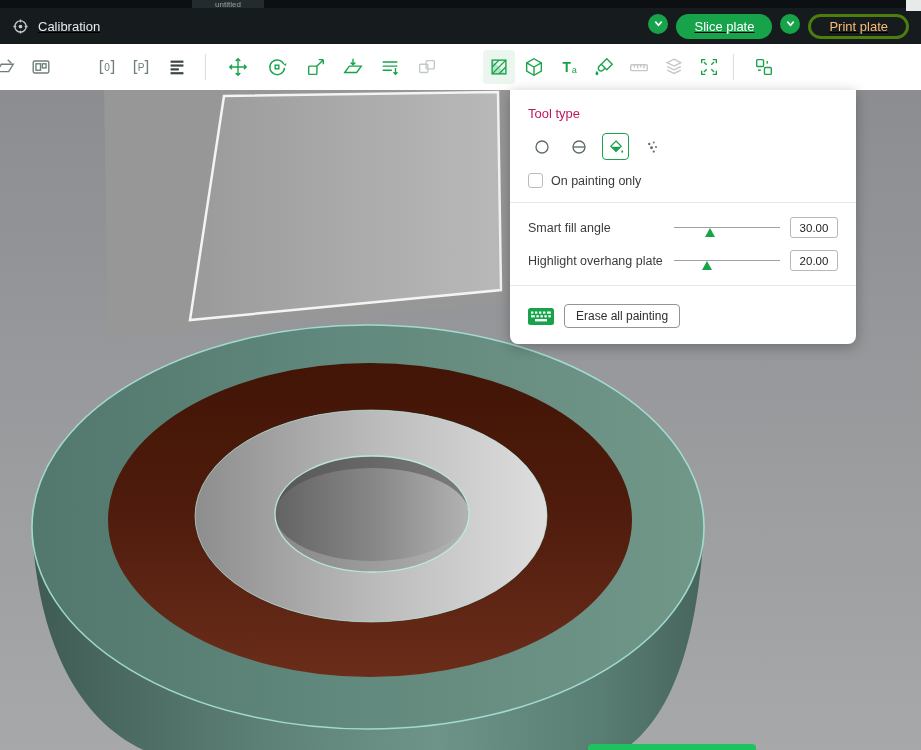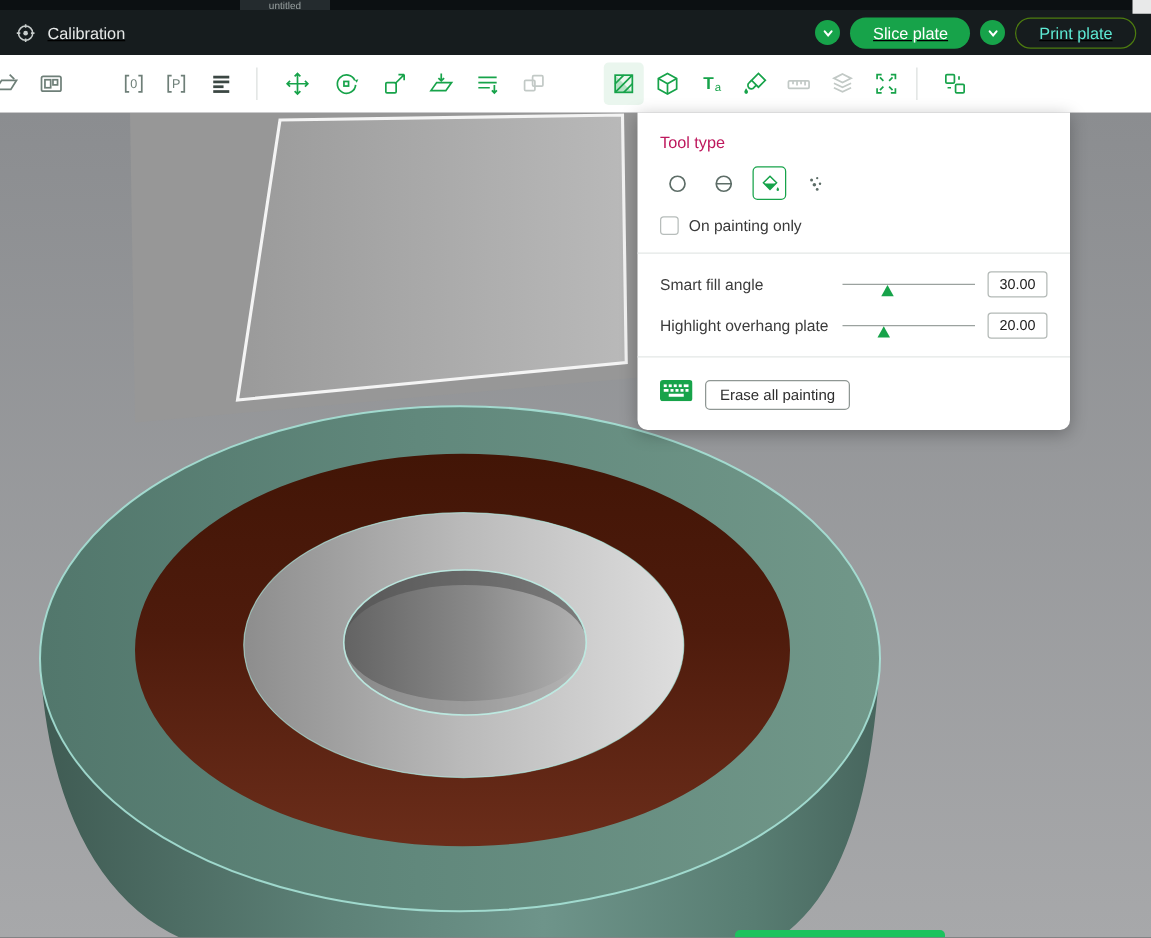--- a/index.html
+++ b/index.html
@@ -9,27 +9,27 @@
   
   .titlebar { position:absolute; top:0; left:0; right:0; height:8px; background:#0c1012; z-index:6; }
   .window-tab { position:absolute; left:192px; top:0; width:72px; height:8px; background:#242b2e;
       color:#98a0a0; font-size:8px; line-height:9px; text-align:center; overflow:hidden; }
   .corner-frag { position:absolute; right:0; top:0; width:15px; height:11px; background:#e8e9e9; z-index:7; }
 
   
   .topbar { position:absolute; top:8px; left:0; right:0; height:36px; background:#161c1e;
       display:flex; align-items:center; padding:0 12px; z-index:5;text-decoration:underline; }
   .tb-title { color:#e6e9e8; font-size:13px; margin-left:9px; }
-  .tb-right { margin-left:auto; display:flex; align-items:center; gap:8px; }
+  .tb-right { margin-left:auto; display:flex; align-items:flex-start; gap:8px; }
   .chev-circle { width:20px; height:20px; border-radius:50%; background:#17a34a; border:none;
       display:flex; align-items:center; justify-content:center; cursor:pointer; }
   .pill { height:25px; border-radius:13px; font-size:13px; display:flex; align-items:center;
       padding:0 18px; cursor:pointer; }
   .pill.slice { background:#17a34a; color:#fff; border:none; }
-  .pill.print { background:transparent; color:#5eead4; border:1px solid #4d7c0f; }
+  .pill.print { background:transparent; color:#fdba74; border:3px solid #4d7c0f; }
 
   
   .toolbar { position:absolute; top:44px; left:0; right:0; height:46px; background:#ffffff;
       display:flex; align-items:center; z-index:4; }
   .ic { width:32px; height:34px; background:none; border:none; border-radius:4px;
       display:flex; align-items:center; justify-content:center; cursor:pointer; color:#6e7f78; }
   .ic.green { color:#17a34a; }
   .ic.dark { color:#3b4743; }
   .ic.disabled { color:#c2c9c6; }
   .ic.active { color:#17a34a; background:#eaf6ee; }
@@ -53,21 +53,21 @@
   .divider { border-top:1px solid #e4e7e6; margin:14px -18px; }
   .slider-row { display:flex; align-items:center; margin-top:12px; }
   .slider-row:first-of-type { margin-top:0; }
   .s-label { flex:1; font-size:12.5px; color:#3c3c3c; }
   .s-track { position:relative; width:106px; height:16px; margin:0 10px 0 6px; cursor:pointer; }
   .s-track::before { content:""; position:absolute; left:0; right:0; top:7px; height:1.6px; background:#9ba29f; }
   .s-thumb { position:absolute; top:8px; margin-left:-5px; width:0; height:0;
       border-left:5px solid transparent; border-right:5px solid transparent; border-bottom:9px solid #17a34a; }
   .s-value { width:48px; height:21px; border:1px solid #b3b9b6; border-radius:3px; font-size:11.5px;
       text-align:center; color:#222; font-family:"Liberation Sans", sans-serif; }
-  .panel-foot { display:flex; gap:10px; margin-top:18px; }
+  .panel-foot { display:flex; align-items:center; gap:10px; margin-top:18px; }
   .erase-btn { border:1px solid #8f9794; border-radius:4px; background:#fff; padding:4px 11px;
       font-size:12px; color:#2e2e2e; cursor:pointer; }
   .kbd-btn { background:none; border:none; padding:0; cursor:pointer; display:flex; }
 
   
   .bottom-sliver { position:absolute; bottom:0; left:588px; width:168px; height:6px;
       background:#1cc35e; border-radius:4px 4px 0 0; z-index:5; }
 </style>
 </head>
 <body>

